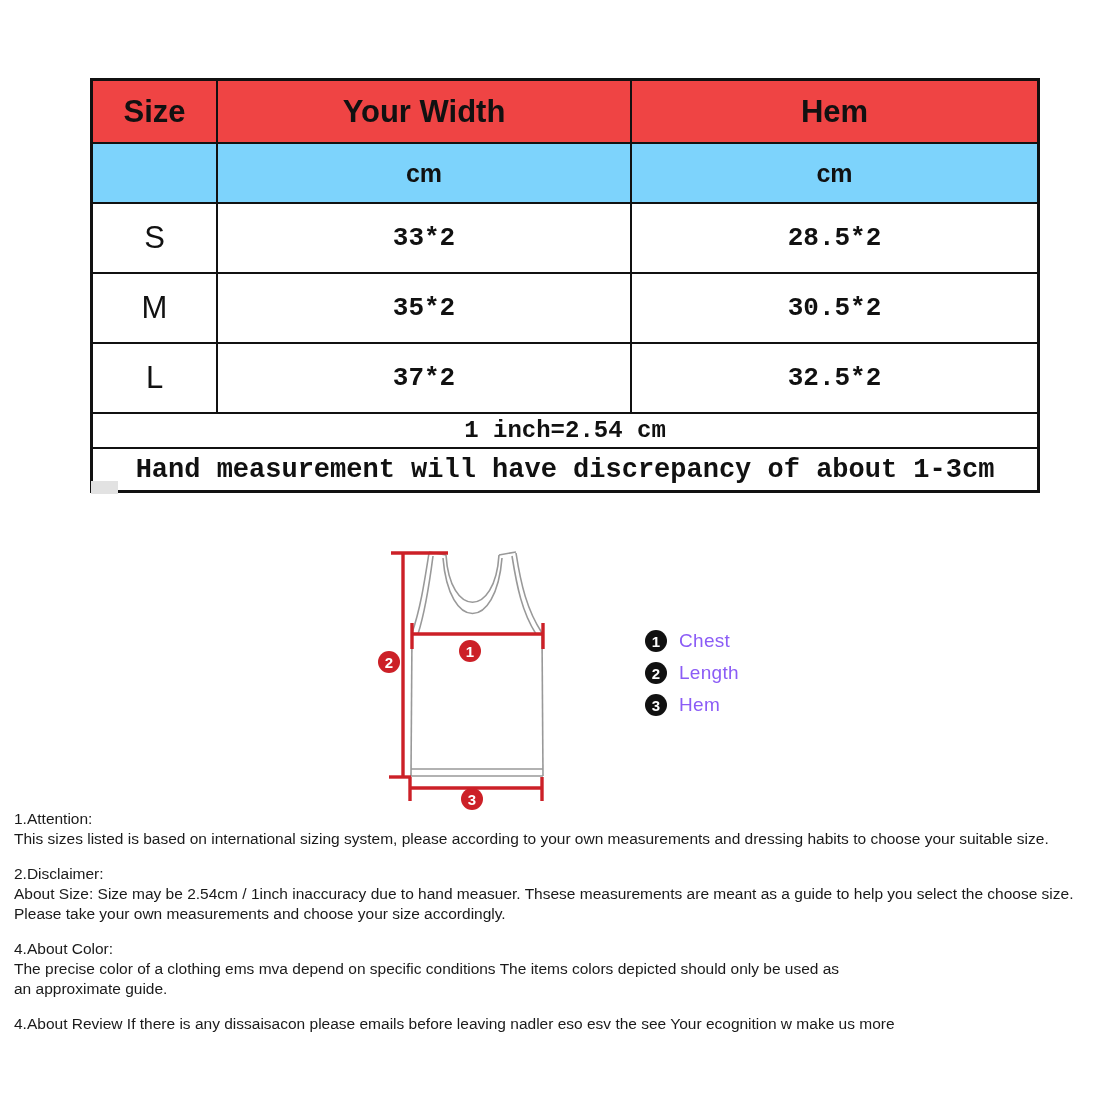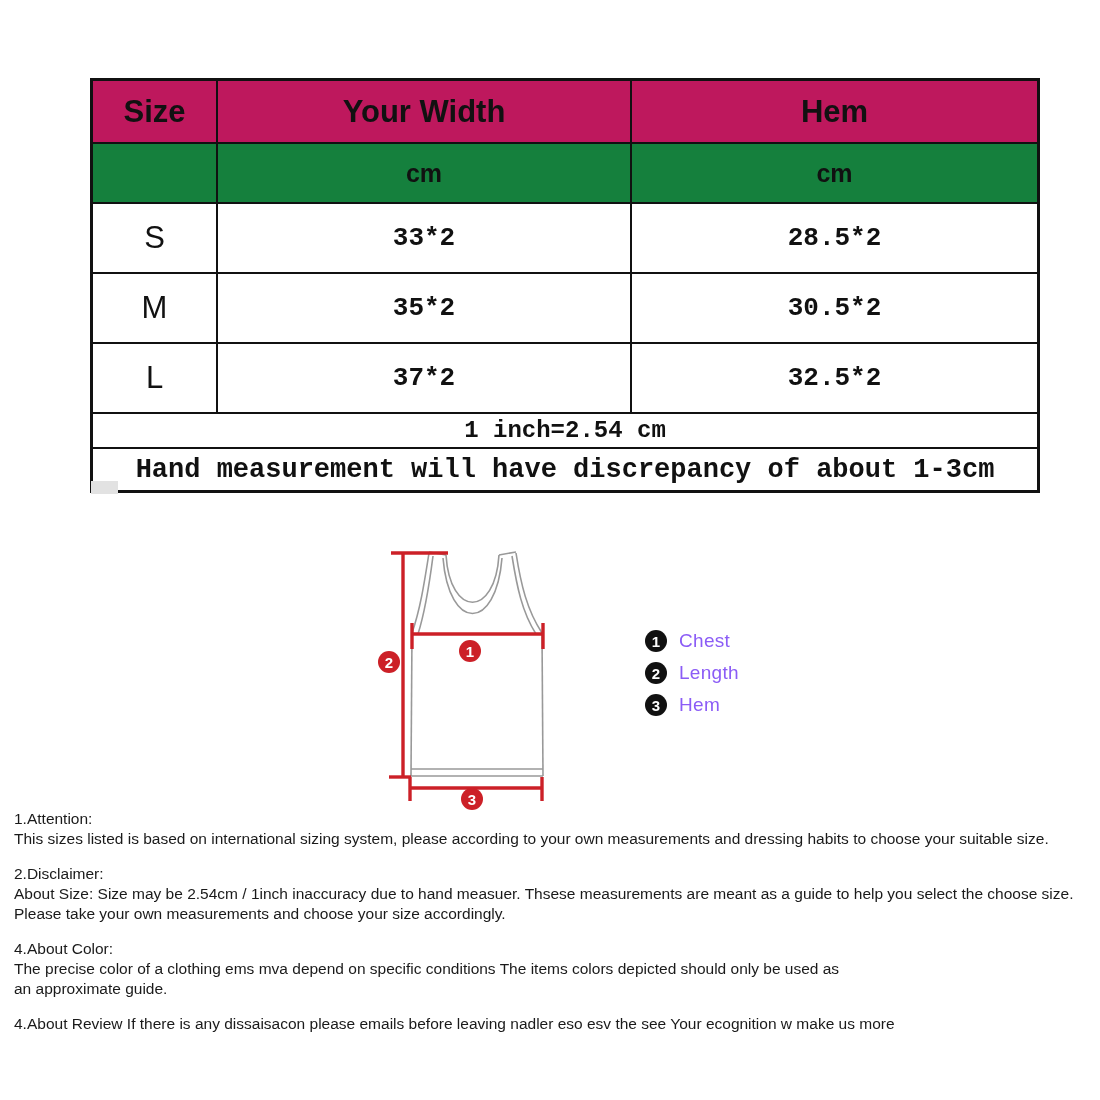--- a/index.html
+++ b/index.html
@@ -14,22 +14,22 @@
     border-collapse:collapse;table-layout:fixed;
   }
   .size-table td{
     border:2px solid #111;text-align:center;vertical-align:middle;
     padding:0;overflow:hidden;
   }
   .size-table{border:3px solid #111;}
   .col-size{width:123px;}
   .col-chest{width:412px;}
   .col-hem{width:405px;}
-  tr.hdr td{background:#be185d;font-weight:bold;font-size:31px;height:61px;}
-  tr.unit td{background:#15803d;font-weight:bold;font-size:25px;height:58px;}
+  tr.hdr td{background:#ef4444;font-weight:bold;font-size:31px;height:61px;}
+  tr.unit td{background:#7dd3fc;font-weight:bold;font-size:25px;height:58px;}
   tr.datarow td{background:#fff;height:68px;}
   td.size-cell{font-size:31px;font-weight:400;}
   td.val-cell{font-family:"Liberation Mono",monospace;font-weight:bold;font-size:26px;}
   tr.inchrow td{height:33px;font-family:"Liberation Mono",monospace;font-weight:bold;font-size:24px;}
   tr.handrow td{height:41px;font-family:"Liberation Mono",monospace;font-weight:bold;font-size:27px;}
 
   .corner-artifact{
     position:absolute;left:91px;top:481px;width:27px;height:13px;
     background:#e2e2e2;z-index:2;
   }

